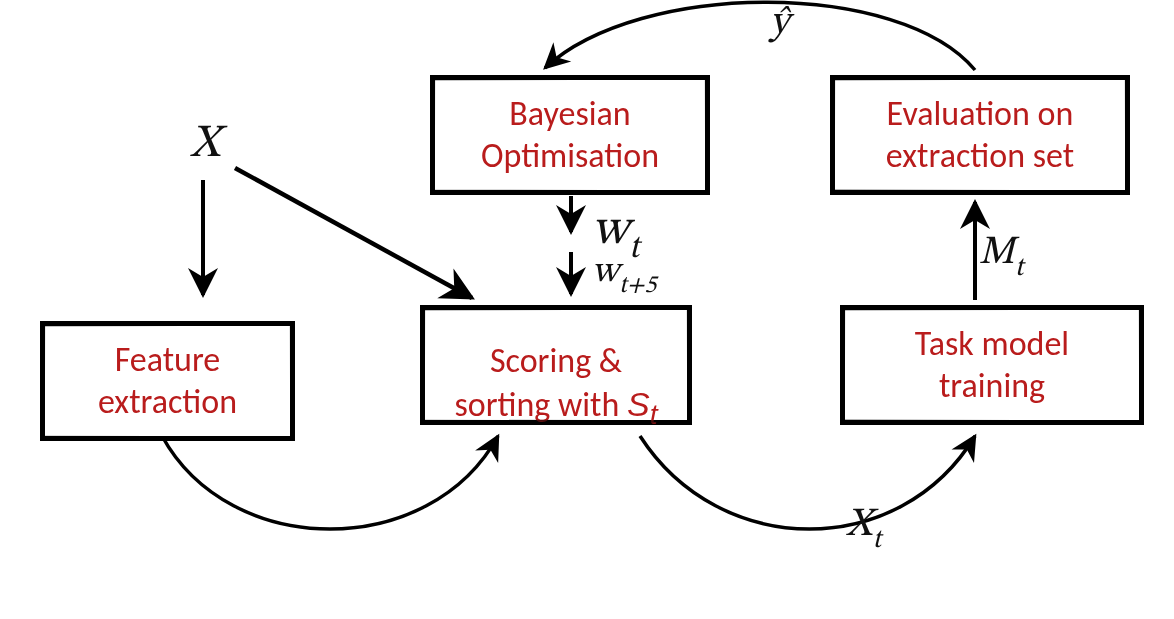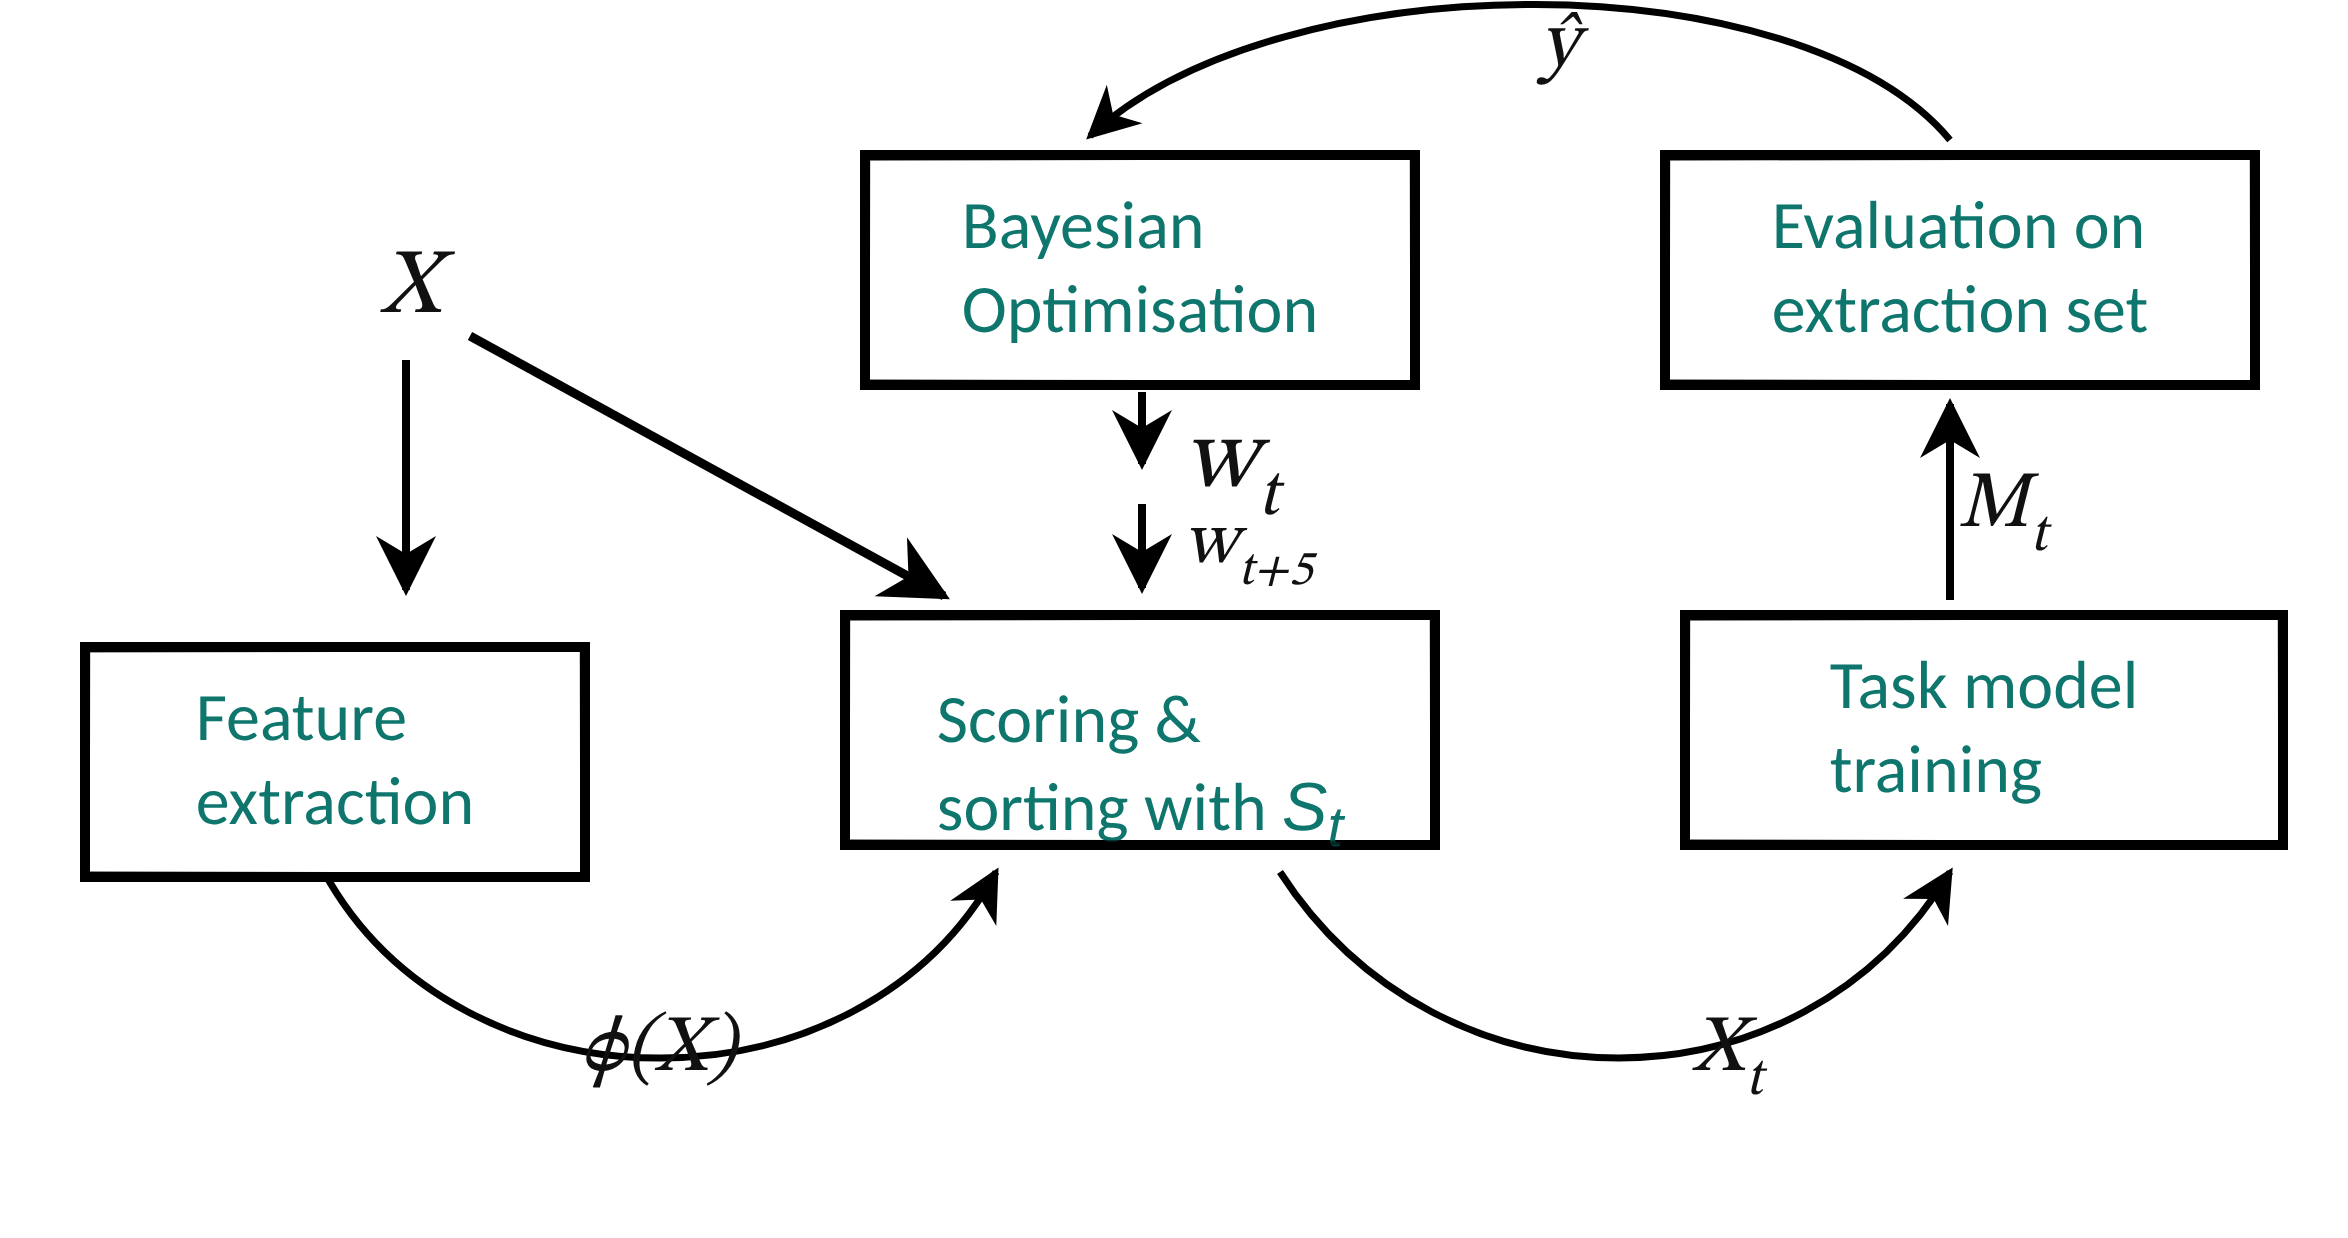--- a/index.html
+++ b/index.html
@@ -22,24 +22,24 @@
     height: 619px;
     pointer-events: none;
   }
   .node {
     position: absolute;
     border: 5px solid #000;
     background: #fff;
     display: flex;
     align-items: center;
     justify-content: center;
-    text-align: left;
+    text-align: center;
     font-size: 34px;
     line-height: 1.25;
-    color: #0f766e;
+    color: #b91c1c;
     box-sizing: border-box;
     padding: 6px 10px;
   }
   
   .node::before, .node::after {
     content: "";
     position: absolute;
     inset: -3px;
     border: 2px solid #000;
     pointer-events: none;
@@ -94,44 +94,41 @@
   <div class="node" style="left:40px; top:305px; width:255px; height:120px;margin-top:16px;">
     <span style="white-space:pre-line;">Feature
 extraction</span>
   </div>
 
   <div class="node" style="left:430px; top:75px; width:280px; height:120px;">
     <span style="white-space:pre-line;">Bayesian
 Optimisation</span>
   </div>
 
-  <div class="node" style="left:420px; top:305px; width:300px; height:120px;">
+  <div class="node" style="left:420px; top:305px; width:272px; height:120px;">
     <span style="white-space:pre-line;">
       <span style="white-space:pre-line;">Scoring &amp;
 sorting with </span><span style="font-style:italic; font-family:Liberation Sans, sans-serif;"><span>S</span><sub>t</sub></span>
     </span>
   </div>
 
   <div class="node" style="left:830px; top:75px; width:300px; height:120px;">
     <span style="white-space:pre-line;">Evaluation on
 extraction set</span>
   </div>
 
   <div class="node" style="left:840px; top:305px; width:304px; height:120px;">
     <span style="white-space:pre-line;">Task model
 training</span>
   </div>
 
   <div class="label" style="left:190px; top:115px; font-size:46px;">
     <span>X</span>
   </div>
 
-  <div class="label" style="left:290px; top:500px;">
-    <span>ϕ(X)</span>
-  </div>
 
   <div class="label" style="left:846px; top:500px;">
     <span>X</span><sub>t</sub>
   </div>
 
   <div class="label" style="left:979px; top:228px;">
     <span>M</span><sub>t</sub>
   </div>
 
   <div class="label" style="left:770px; top:-2px;">

